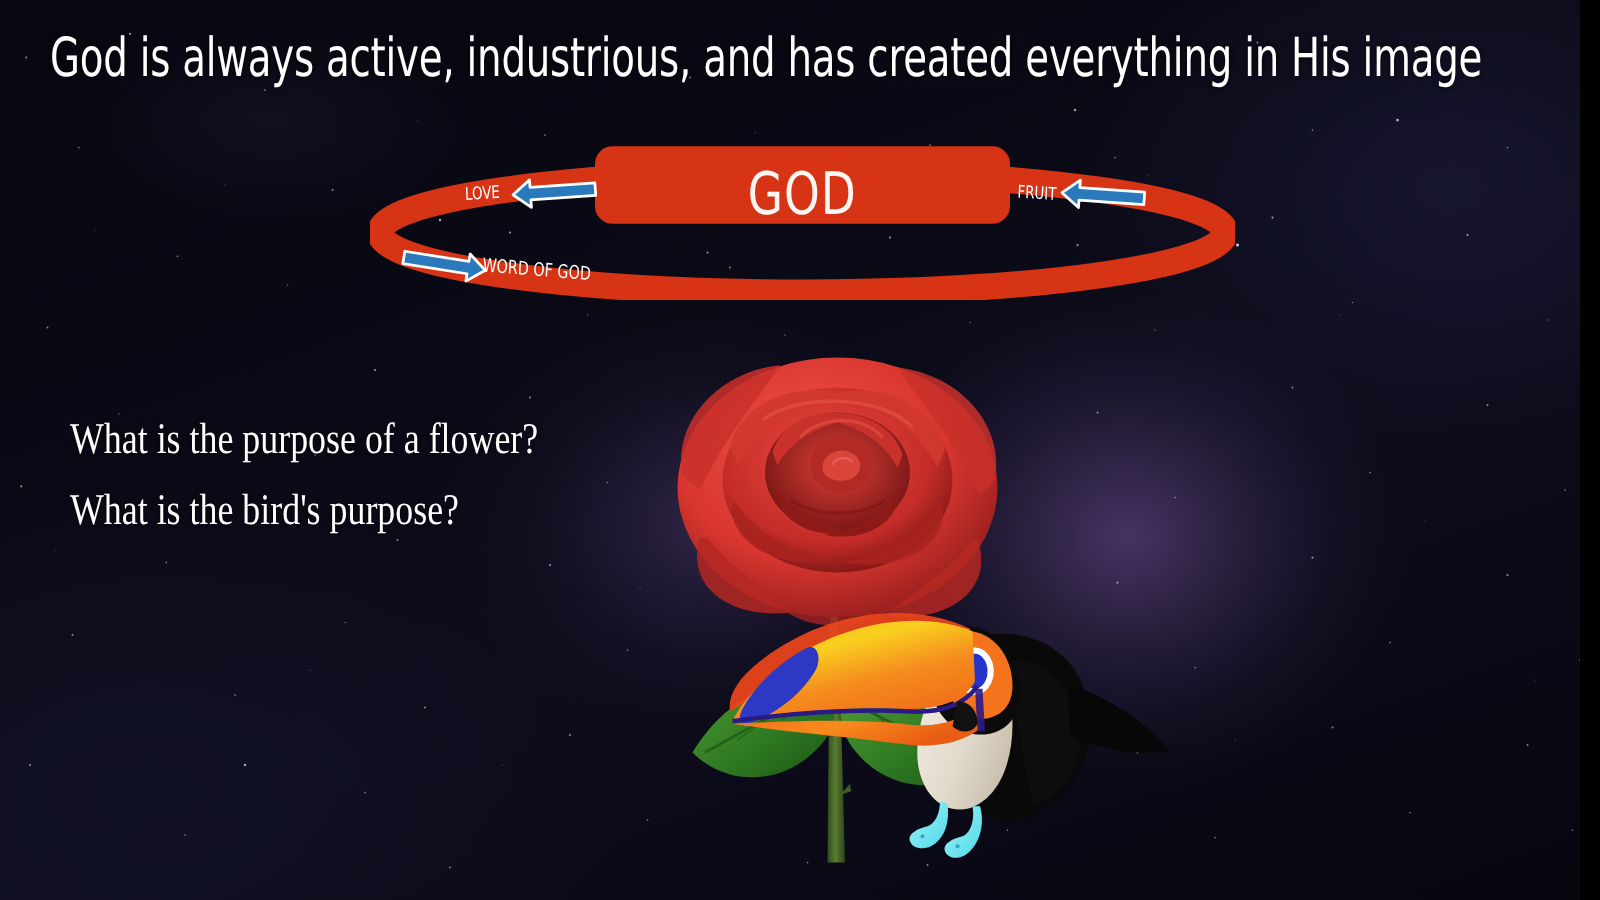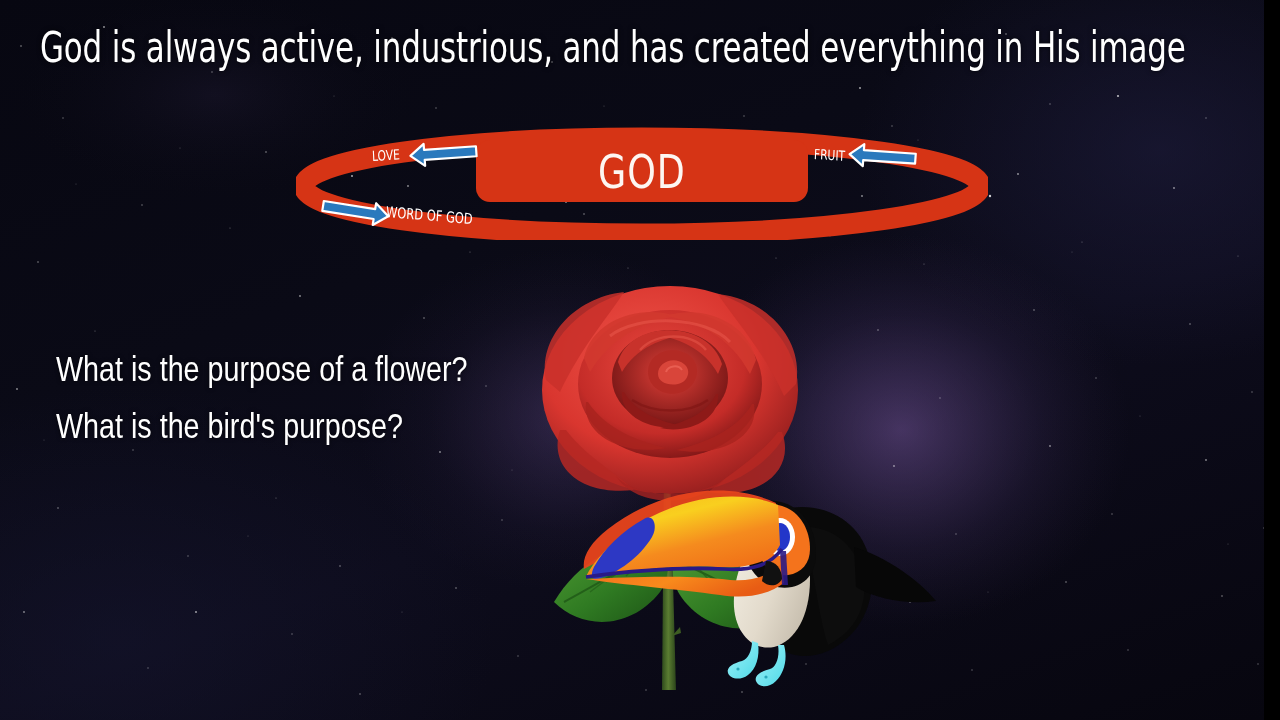--- a/index.html
+++ b/index.html
@@ -29,41 +29,41 @@
     white-space:nowrap;
     text-shadow:0 0 6px rgba(0,0,0,0.75);
   }
 
   
   #diagram{position:absolute;left:296px;top:104px;width:692px;height:140px;}
   #ring{position:absolute;left:0;top:0;width:692px;height:136px;}
   #godbox{
     position:absolute;left:180px;top:13px;width:332px;height:62px;
     background:#d63415;border-radius:14px;
-    display:flex;align-items:center;justify-content:center;margin-top:23px;
+    display:flex;align-items:flex-end;justify-content:center;
   }
   #godbox span{
     color:#fdf6f2;font-size:47px;line-height:47px;
     font-family:"DejaVu Sans Condensed","Liberation Sans",sans-serif;
     font-weight:300;font-stretch:condensed;
     transform:scaleX(0.86);display:block;letter-spacing:1px;
   }
   .ringlabel{
     position:absolute;color:#ffffff;
     font-family:"DejaVu Sans Condensed","Liberation Sans",sans-serif;
     font-weight:400;font-stretch:condensed;white-space:nowrap;
   }
   #lbl-love{left:76px;top:44px;font-size:14px;transform:scaleX(0.85) rotate(-3deg);transform-origin:left center;}
   #lbl-fruit{left:518px;top:42px;font-size:14px;transform:scaleX(0.85) rotate(3deg);transform-origin:left center;}
   #lbl-word{left:90px;top:99px;font-size:15px;transform:scaleX(0.85) rotate(4deg);transform-origin:left center;}
 
   
   #body-text{
-    position:absolute;left:56px;top:340px;width:620px;
-    font-family:Liberation Sans, sans-serif;
+    position:absolute;left:56px;top:322px;width:620px;
+    font-family:Liberation Serif, serif;
     font-weight:300;font-stretch:condensed;color:#ffffff;
   }
   #body-text .line{
     font-size:35px;line-height:57px;white-space:nowrap;
     transform:scaleX(0.82);transform-origin:left top;
     text-shadow:0 0 5px rgba(0,0,0,0.7);
   }
 
   
   #rose{position:absolute;left:520px;top:280px;width:300px;height:420px;}

